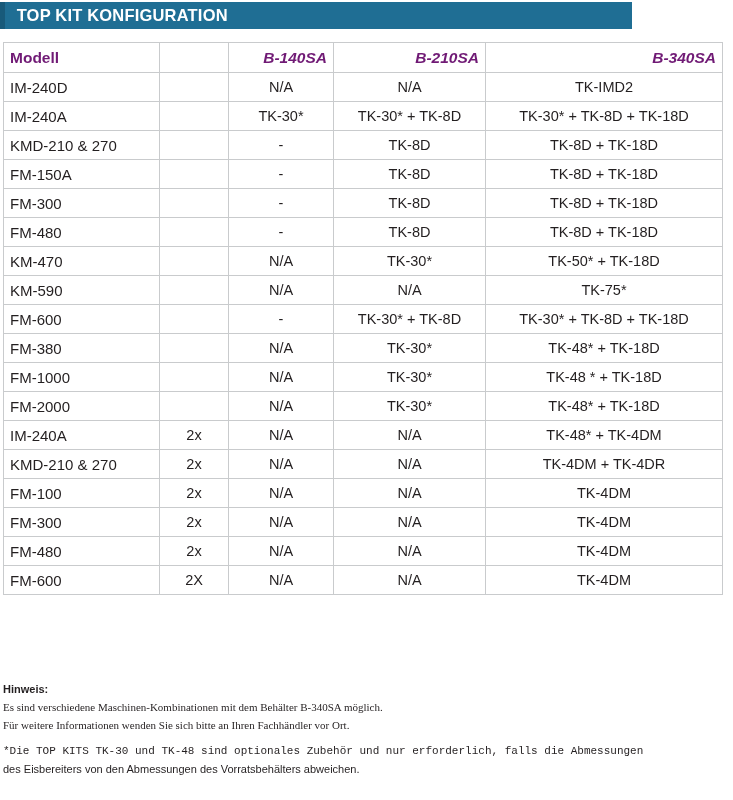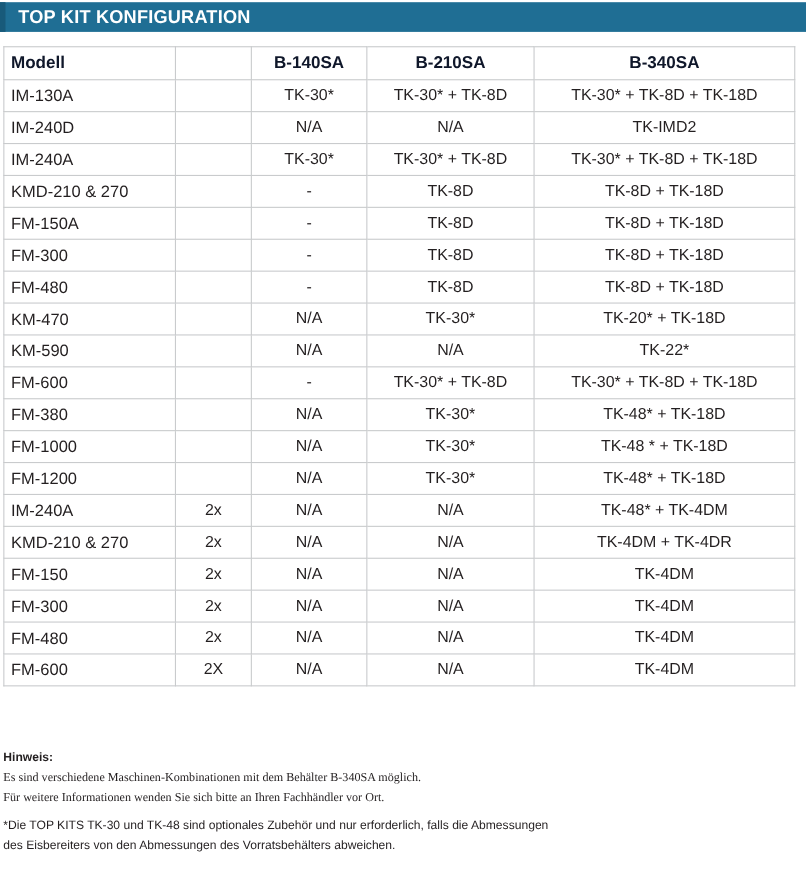--- a/index.html
+++ b/index.html
@@ -21,21 +21,21 @@
     width: 733px;
     height: 800px;
     box-sizing: border-box;
   }
 
   
   .banner {
     position: absolute;
     left: 0;
     top: 2px;
-    width: 733px;
+    width: 632px;
     height: 27px;
     background: #1f6e94;
     border-left: 5px solid #185a7a;
     box-sizing: border-box;
     display: flex;
     align-items: center;
   }
   .banner-title {
     color: #ffffff;
     font-size: 17px;
@@ -72,26 +72,26 @@
     padding: 0 6px;
     box-sizing: border-box;
     vertical-align: middle;
     white-space: nowrap;
     overflow: hidden;
   }
   table.kit thead th {
     height: 30px;
     font-weight: bold;
     font-size: 15.5px;
-    color: #0f172a;
+    color: #701a75;
     background: #ffffff;
   }
   th.th-model { text-align: left; padding-left: 11px; }
   th.th-blank { text-align: center; }
-  th.th-cfg   { text-align: center; }
+  th.th-cfg   { text-align: right; font-style: italic; }
 
   td.td-model {
     text-align: left;
     padding-left: 11px;
     font-size: 15px;
   }
   td.td-qty   { text-align: center; font-size: 14.5px; margin-top: 47px; }
   td.td-cfg   { text-align: center; font-size: 14.5px; }
 
   
@@ -103,21 +103,21 @@
     font-size: 11px;
     line-height: 1.58;
     color: #231f20;
   }
   .notes .note-label {
     font-weight: bold;
     margin-bottom: 1px;
   }
   .notes .note-line { white-space: nowrap; font-family: Liberation Serif, serif; }
   .notes .note-gap { height: 9px; }
-  .notes .note-star-1 { white-space: nowrap; }
+  .notes .note-star-1 { white-space: nowrap; font-family: Liberation Mono, monospace; }
   .notes .note-star-2 { white-space: nowrap; }
 </style>
 </head>
 <body>
 
 <div class="page">
 
   <div class="banner">
     <span class="banner-title">TOP KIT KONFIGURATION</span>
   </div>
@@ -135,126 +135,119 @@
         <tr>
           <th class="th-model">Modell</th>
           <th class="th-blank"></th>
           <th class="th-cfg">B-140SA</th>
           <th class="th-cfg">B-210SA</th>
           <th class="th-cfg">B-340SA</th>
         </tr>
       </thead>
       <tbody id="kit-tbody">
           <tr>
-            <td class="td-model">IM-130A</td>
+            <td class="td-model">IM-240D</td>
+            <td class="td-qty"></td>
+            <td class="td-cfg">N/A</td>
+            <td class="td-cfg">N/A</td>
+            <td class="td-cfg">TK-IMD2</td>
+          </tr>
+          <tr>
+            <td class="td-model">IM-240A</td>
             <td class="td-qty"></td>
             <td class="td-cfg">TK-30*</td>
             <td class="td-cfg">TK-30* + TK-8D</td>
             <td class="td-cfg">TK-30* + TK-8D + TK-18D</td>
           </tr>
           <tr>
-            <td class="td-model">IM-240D</td>
-            <td class="td-qty"></td>
-            <td class="td-cfg">N/A</td>
-            <td class="td-cfg">N/A</td>
-            <td class="td-cfg">TK-IMD2</td>
-          </tr>
-          <tr>
-            <td class="td-model">IM-240A</td>
-            <td class="td-qty"></td>
-            <td class="td-cfg">TK-30*</td>
+            <td class="td-model">KMD-210 &amp; 270</td>
+            <td class="td-qty"></td>
+            <td class="td-cfg">-</td>
+            <td class="td-cfg">TK-8D</td>
+            <td class="td-cfg">TK-8D + TK-18D</td>
+          </tr>
+          <tr>
+            <td class="td-model">FM-150A</td>
+            <td class="td-qty"></td>
+            <td class="td-cfg">-</td>
+            <td class="td-cfg">TK-8D</td>
+            <td class="td-cfg">TK-8D + TK-18D</td>
+          </tr>
+          <tr>
+            <td class="td-model">FM-300</td>
+            <td class="td-qty"></td>
+            <td class="td-cfg">-</td>
+            <td class="td-cfg">TK-8D</td>
+            <td class="td-cfg">TK-8D + TK-18D</td>
+          </tr>
+          <tr>
+            <td class="td-model">FM-480</td>
+            <td class="td-qty"></td>
+            <td class="td-cfg">-</td>
+            <td class="td-cfg">TK-8D</td>
+            <td class="td-cfg">TK-8D + TK-18D</td>
+          </tr>
+          <tr>
+            <td class="td-model">KM-470</td>
+            <td class="td-qty"></td>
+            <td class="td-cfg">N/A</td>
+            <td class="td-cfg">TK-30*</td>
+            <td class="td-cfg">TK-50* + TK-18D</td>
+          </tr>
+          <tr>
+            <td class="td-model">KM-590</td>
+            <td class="td-qty"></td>
+            <td class="td-cfg">N/A</td>
+            <td class="td-cfg">N/A</td>
+            <td class="td-cfg">TK-75*</td>
+          </tr>
+          <tr>
+            <td class="td-model">FM-600</td>
+            <td class="td-qty"></td>
+            <td class="td-cfg">-</td>
             <td class="td-cfg">TK-30* + TK-8D</td>
             <td class="td-cfg">TK-30* + TK-8D + TK-18D</td>
           </tr>
           <tr>
+            <td class="td-model">FM-380</td>
+            <td class="td-qty"></td>
+            <td class="td-cfg">N/A</td>
+            <td class="td-cfg">TK-30*</td>
+            <td class="td-cfg">TK-48* + TK-18D</td>
+          </tr>
+          <tr>
+            <td class="td-model">FM-1000</td>
+            <td class="td-qty"></td>
+            <td class="td-cfg">N/A</td>
+            <td class="td-cfg">TK-30*</td>
+            <td class="td-cfg">TK-48 * + TK-18D</td>
+          </tr>
+          <tr>
+            <td class="td-model">FM-2000</td>
+            <td class="td-qty"></td>
+            <td class="td-cfg">N/A</td>
+            <td class="td-cfg">TK-30*</td>
+            <td class="td-cfg">TK-48* + TK-18D</td>
+          </tr>
+          <tr>
+            <td class="td-model">IM-240A</td>
+            <td class="td-qty">2x</td>
+            <td class="td-cfg">N/A</td>
+            <td class="td-cfg">N/A</td>
+            <td class="td-cfg">TK-48* + TK-4DM</td>
+          </tr>
+          <tr>
             <td class="td-model">KMD-210 &amp; 270</td>
-            <td class="td-qty"></td>
-            <td class="td-cfg">-</td>
-            <td class="td-cfg">TK-8D</td>
-            <td class="td-cfg">TK-8D + TK-18D</td>
-          </tr>
-          <tr>
-            <td class="td-model">FM-150A</td>
-            <td class="td-qty"></td>
-            <td class="td-cfg">-</td>
-            <td class="td-cfg">TK-8D</td>
-            <td class="td-cfg">TK-8D + TK-18D</td>
-          </tr>
-          <tr>
-            <td class="td-model">FM-300</td>
-            <td class="td-qty"></td>
-            <td class="td-cfg">-</td>
-            <td class="td-cfg">TK-8D</td>
-            <td class="td-cfg">TK-8D + TK-18D</td>
-          </tr>
-          <tr>
-            <td class="td-model">FM-480</td>
-            <td class="td-qty"></td>
-            <td class="td-cfg">-</td>
-            <td class="td-cfg">TK-8D</td>
-            <td class="td-cfg">TK-8D + TK-18D</td>
-          </tr>
-          <tr>
-            <td class="td-model">KM-470</td>
-            <td class="td-qty"></td>
-            <td class="td-cfg">N/A</td>
-            <td class="td-cfg">TK-30*</td>
-            <td class="td-cfg">TK-20* + TK-18D</td>
-          </tr>
-          <tr>
-            <td class="td-model">KM-590</td>
-            <td class="td-qty"></td>
-            <td class="td-cfg">N/A</td>
-            <td class="td-cfg">N/A</td>
-            <td class="td-cfg">TK-22*</td>
-          </tr>
-          <tr>
-            <td class="td-model">FM-600</td>
-            <td class="td-qty"></td>
-            <td class="td-cfg">-</td>
-            <td class="td-cfg">TK-30* + TK-8D</td>
-            <td class="td-cfg">TK-30* + TK-8D + TK-18D</td>
-          </tr>
-          <tr>
-            <td class="td-model">FM-380</td>
-            <td class="td-qty"></td>
-            <td class="td-cfg">N/A</td>
-            <td class="td-cfg">TK-30*</td>
-            <td class="td-cfg">TK-48* + TK-18D</td>
-          </tr>
-          <tr>
-            <td class="td-model">FM-1000</td>
-            <td class="td-qty"></td>
-            <td class="td-cfg">N/A</td>
-            <td class="td-cfg">TK-30*</td>
-            <td class="td-cfg">TK-48 * + TK-18D</td>
-          </tr>
-          <tr>
-            <td class="td-model">FM-1200</td>
-            <td class="td-qty"></td>
-            <td class="td-cfg">N/A</td>
-            <td class="td-cfg">TK-30*</td>
-            <td class="td-cfg">TK-48* + TK-18D</td>
-          </tr>
-          <tr>
-            <td class="td-model">IM-240A</td>
-            <td class="td-qty">2x</td>
-            <td class="td-cfg">N/A</td>
-            <td class="td-cfg">N/A</td>
-            <td class="td-cfg">TK-48* + TK-4DM</td>
-          </tr>
-          <tr>
-            <td class="td-model">KMD-210 &amp; 270</td>
             <td class="td-qty">2x</td>
             <td class="td-cfg">N/A</td>
             <td class="td-cfg">N/A</td>
             <td class="td-cfg">TK-4DM + TK-4DR</td>
           </tr>
           <tr>
-            <td class="td-model">FM-150</td>
+            <td class="td-model">FM-100</td>
             <td class="td-qty">2x</td>
             <td class="td-cfg">N/A</td>
             <td class="td-cfg">N/A</td>
             <td class="td-cfg">TK-4DM</td>
           </tr>
           <tr>
             <td class="td-model">FM-300</td>
             <td class="td-qty">2x</td>
             <td class="td-cfg">N/A</td>
             <td class="td-cfg">N/A</td>

